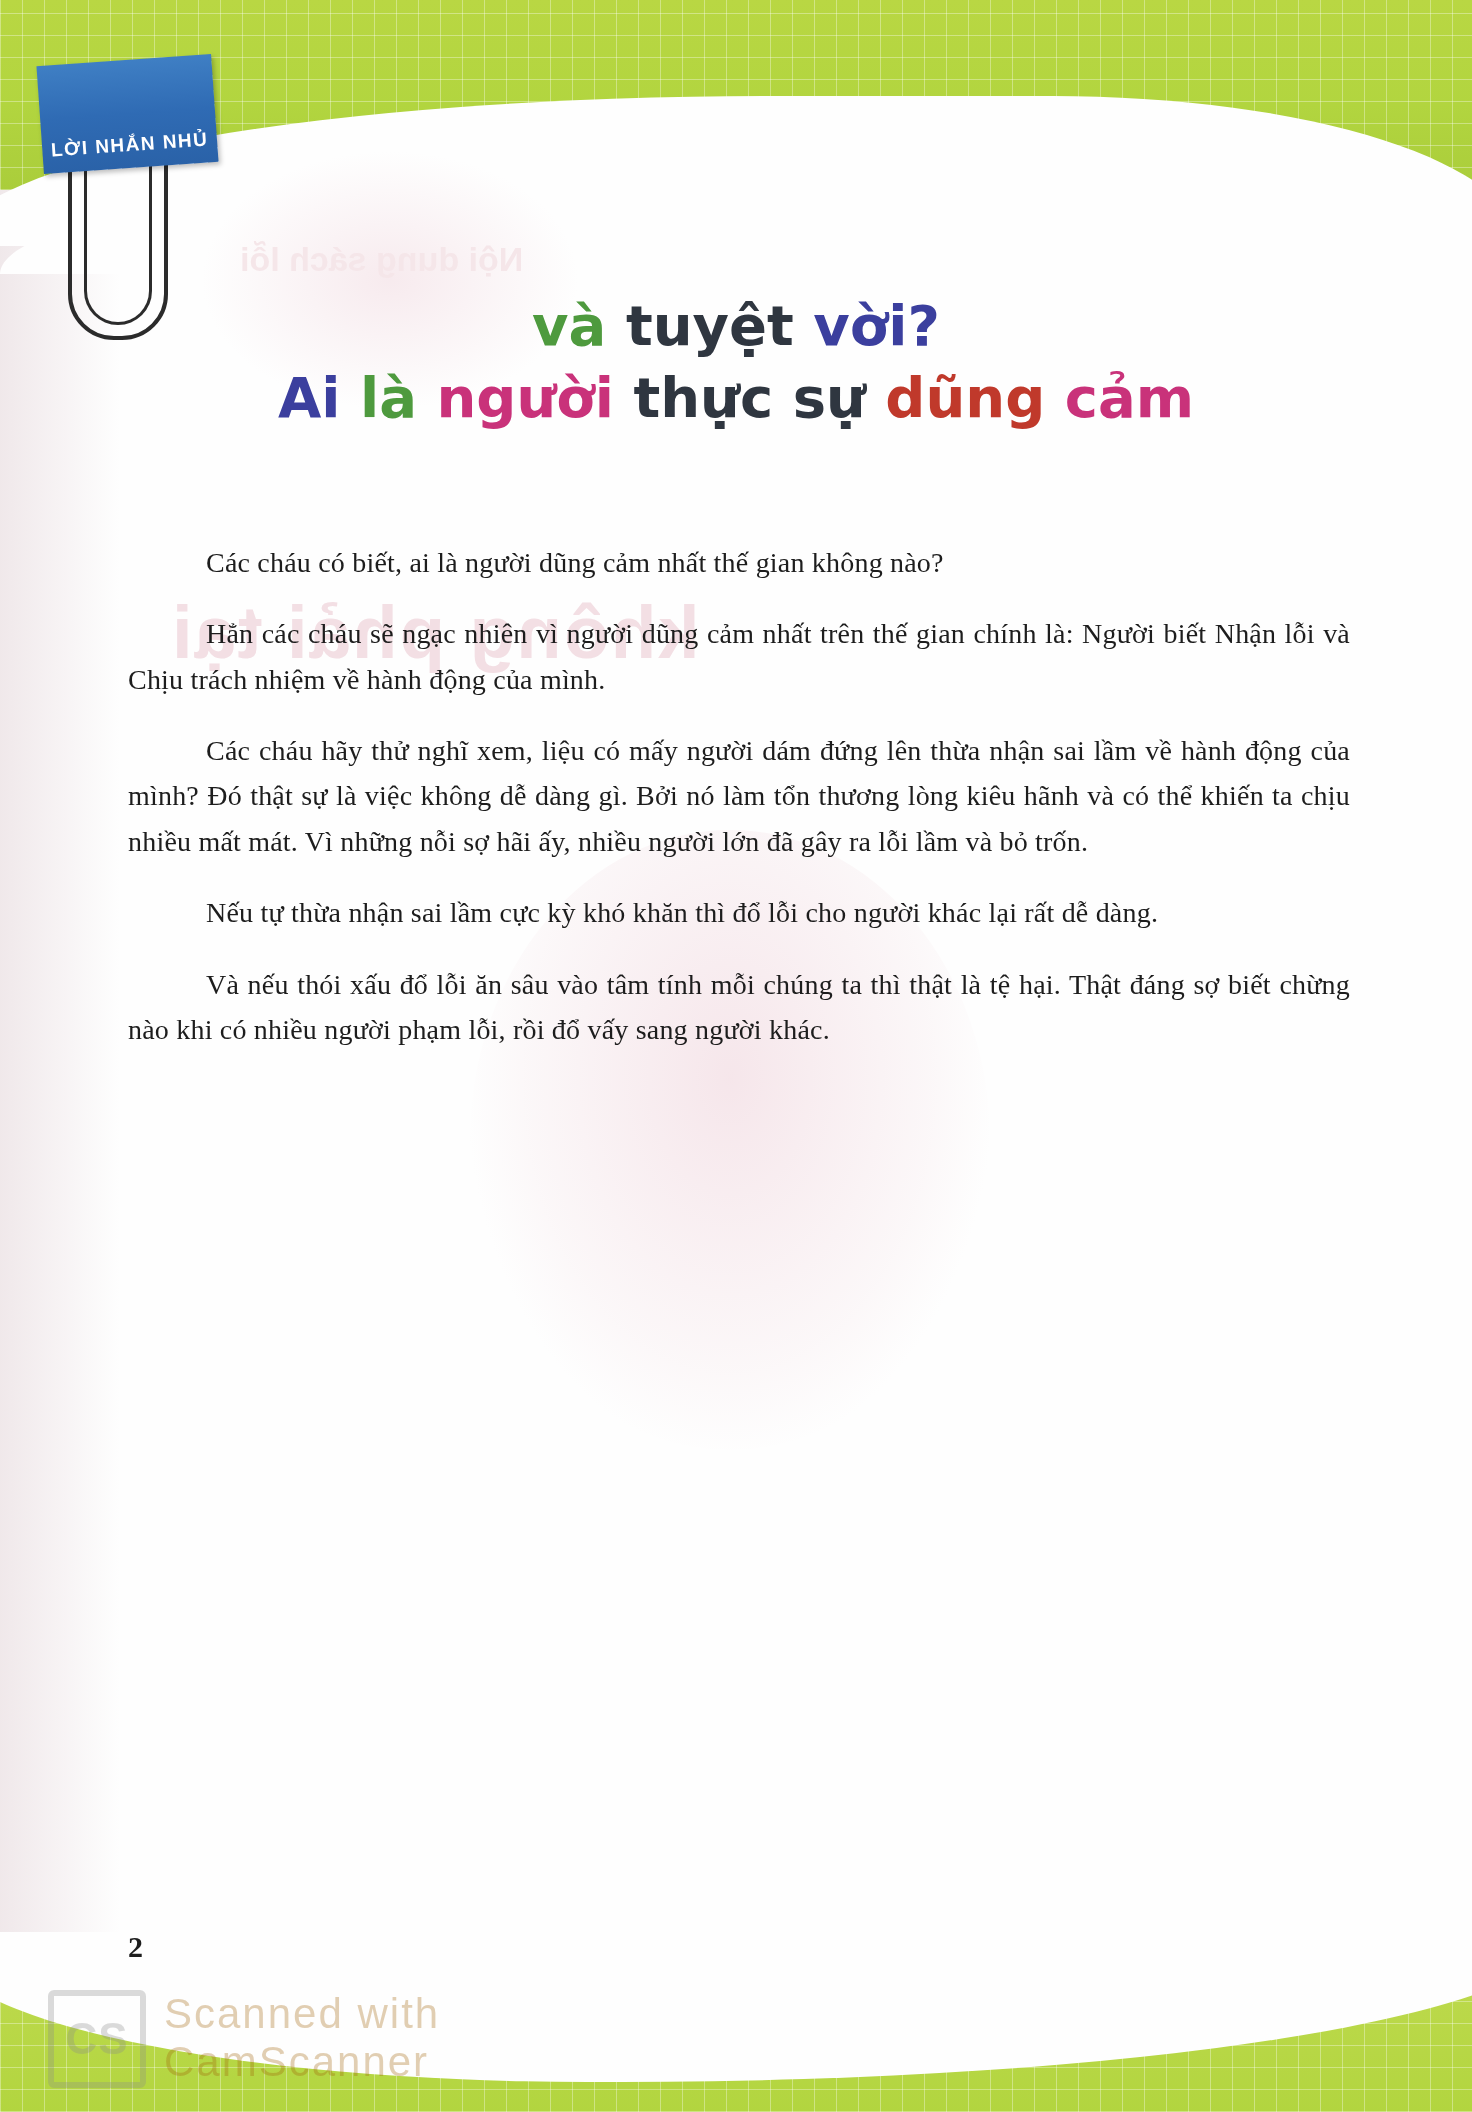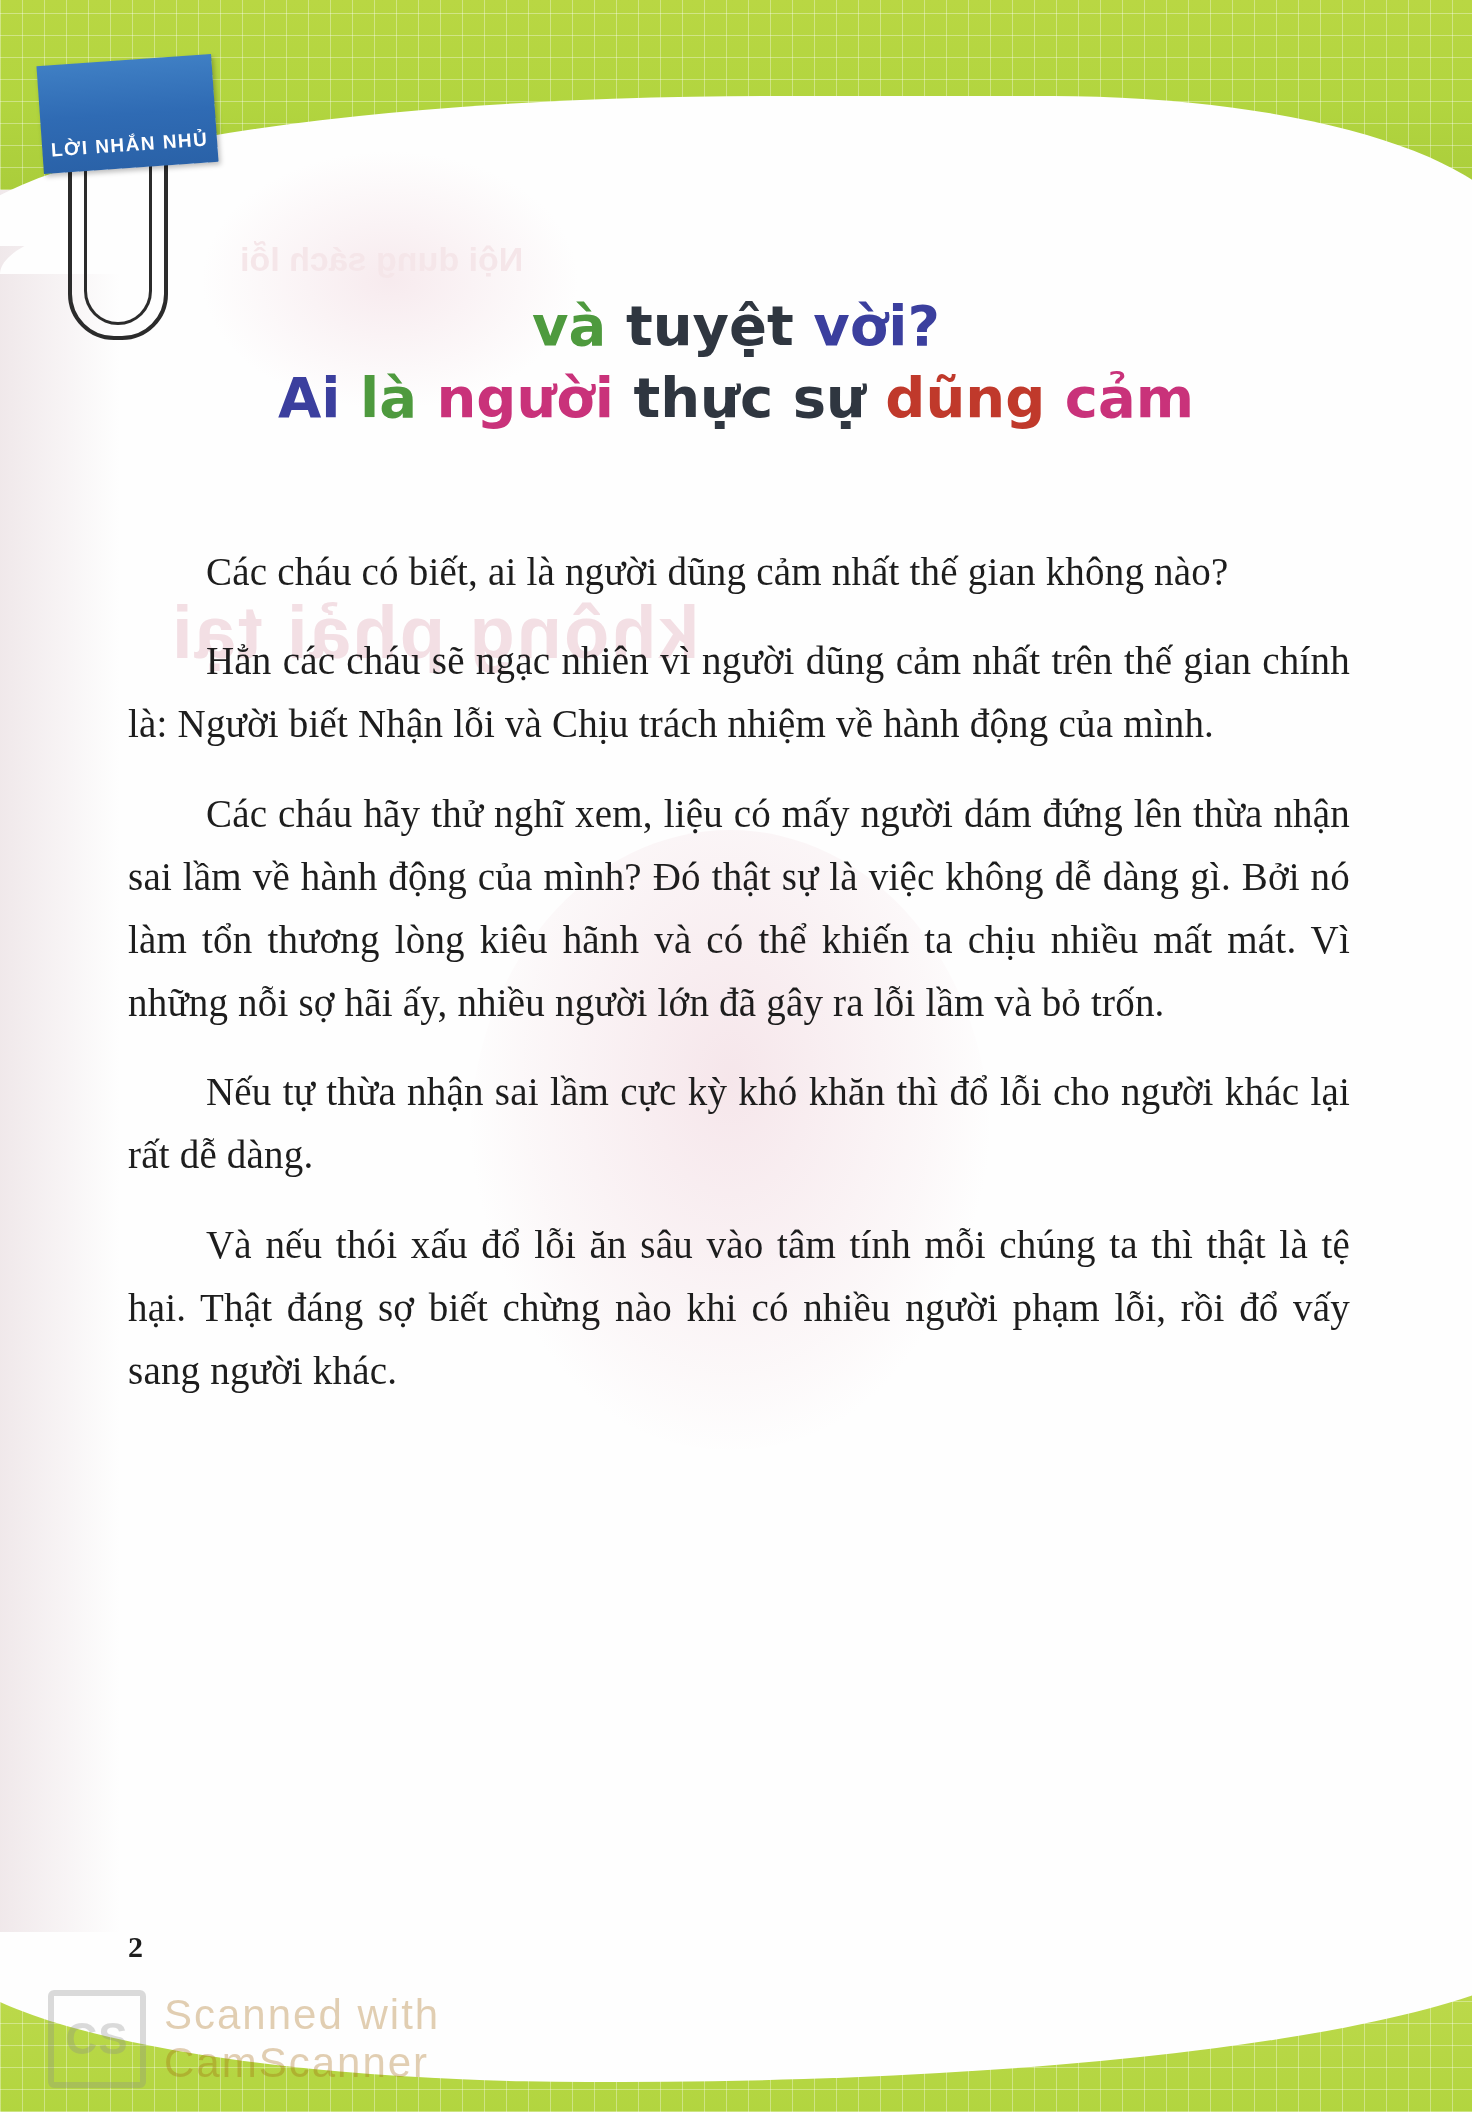--- a/index.html
+++ b/index.html
@@ -188,21 +188,21 @@
   
   .body-text {
     position: absolute;
     top: 540px;
     left: 128px;
     width: 1222px;
     z-index: 4;
   }
   .para {
     font-family: "Liberation Serif", serif;
-    font-size: 39px;
+    font-size: 28px;
     line-height: 1.62;
     color: #1d1d1d;
     text-align: justify;
     text-indent: 78px;
     margin: 0 0 26px 0;
     letter-spacing: 0.2px;
   }
 
   
   .page-number {
@@ -214,21 +214,21 @@
     font-weight: bold;
     color: #1d1d1d;
   }
 
   
   .watermark {
     position: absolute;
     left: 48px;
     top: 1990px;
     display: flex;
-    align-items: center;
+    align-items: flex-start;
     gap: 18px;
     opacity: 0.30;
     z-index: 6;
   }
   .wm-logo {
     width: 86px;
     height: 86px;
     border: 6px solid #8b8b8b;
     border-radius: 6px;
     color: #8b8b8b;

